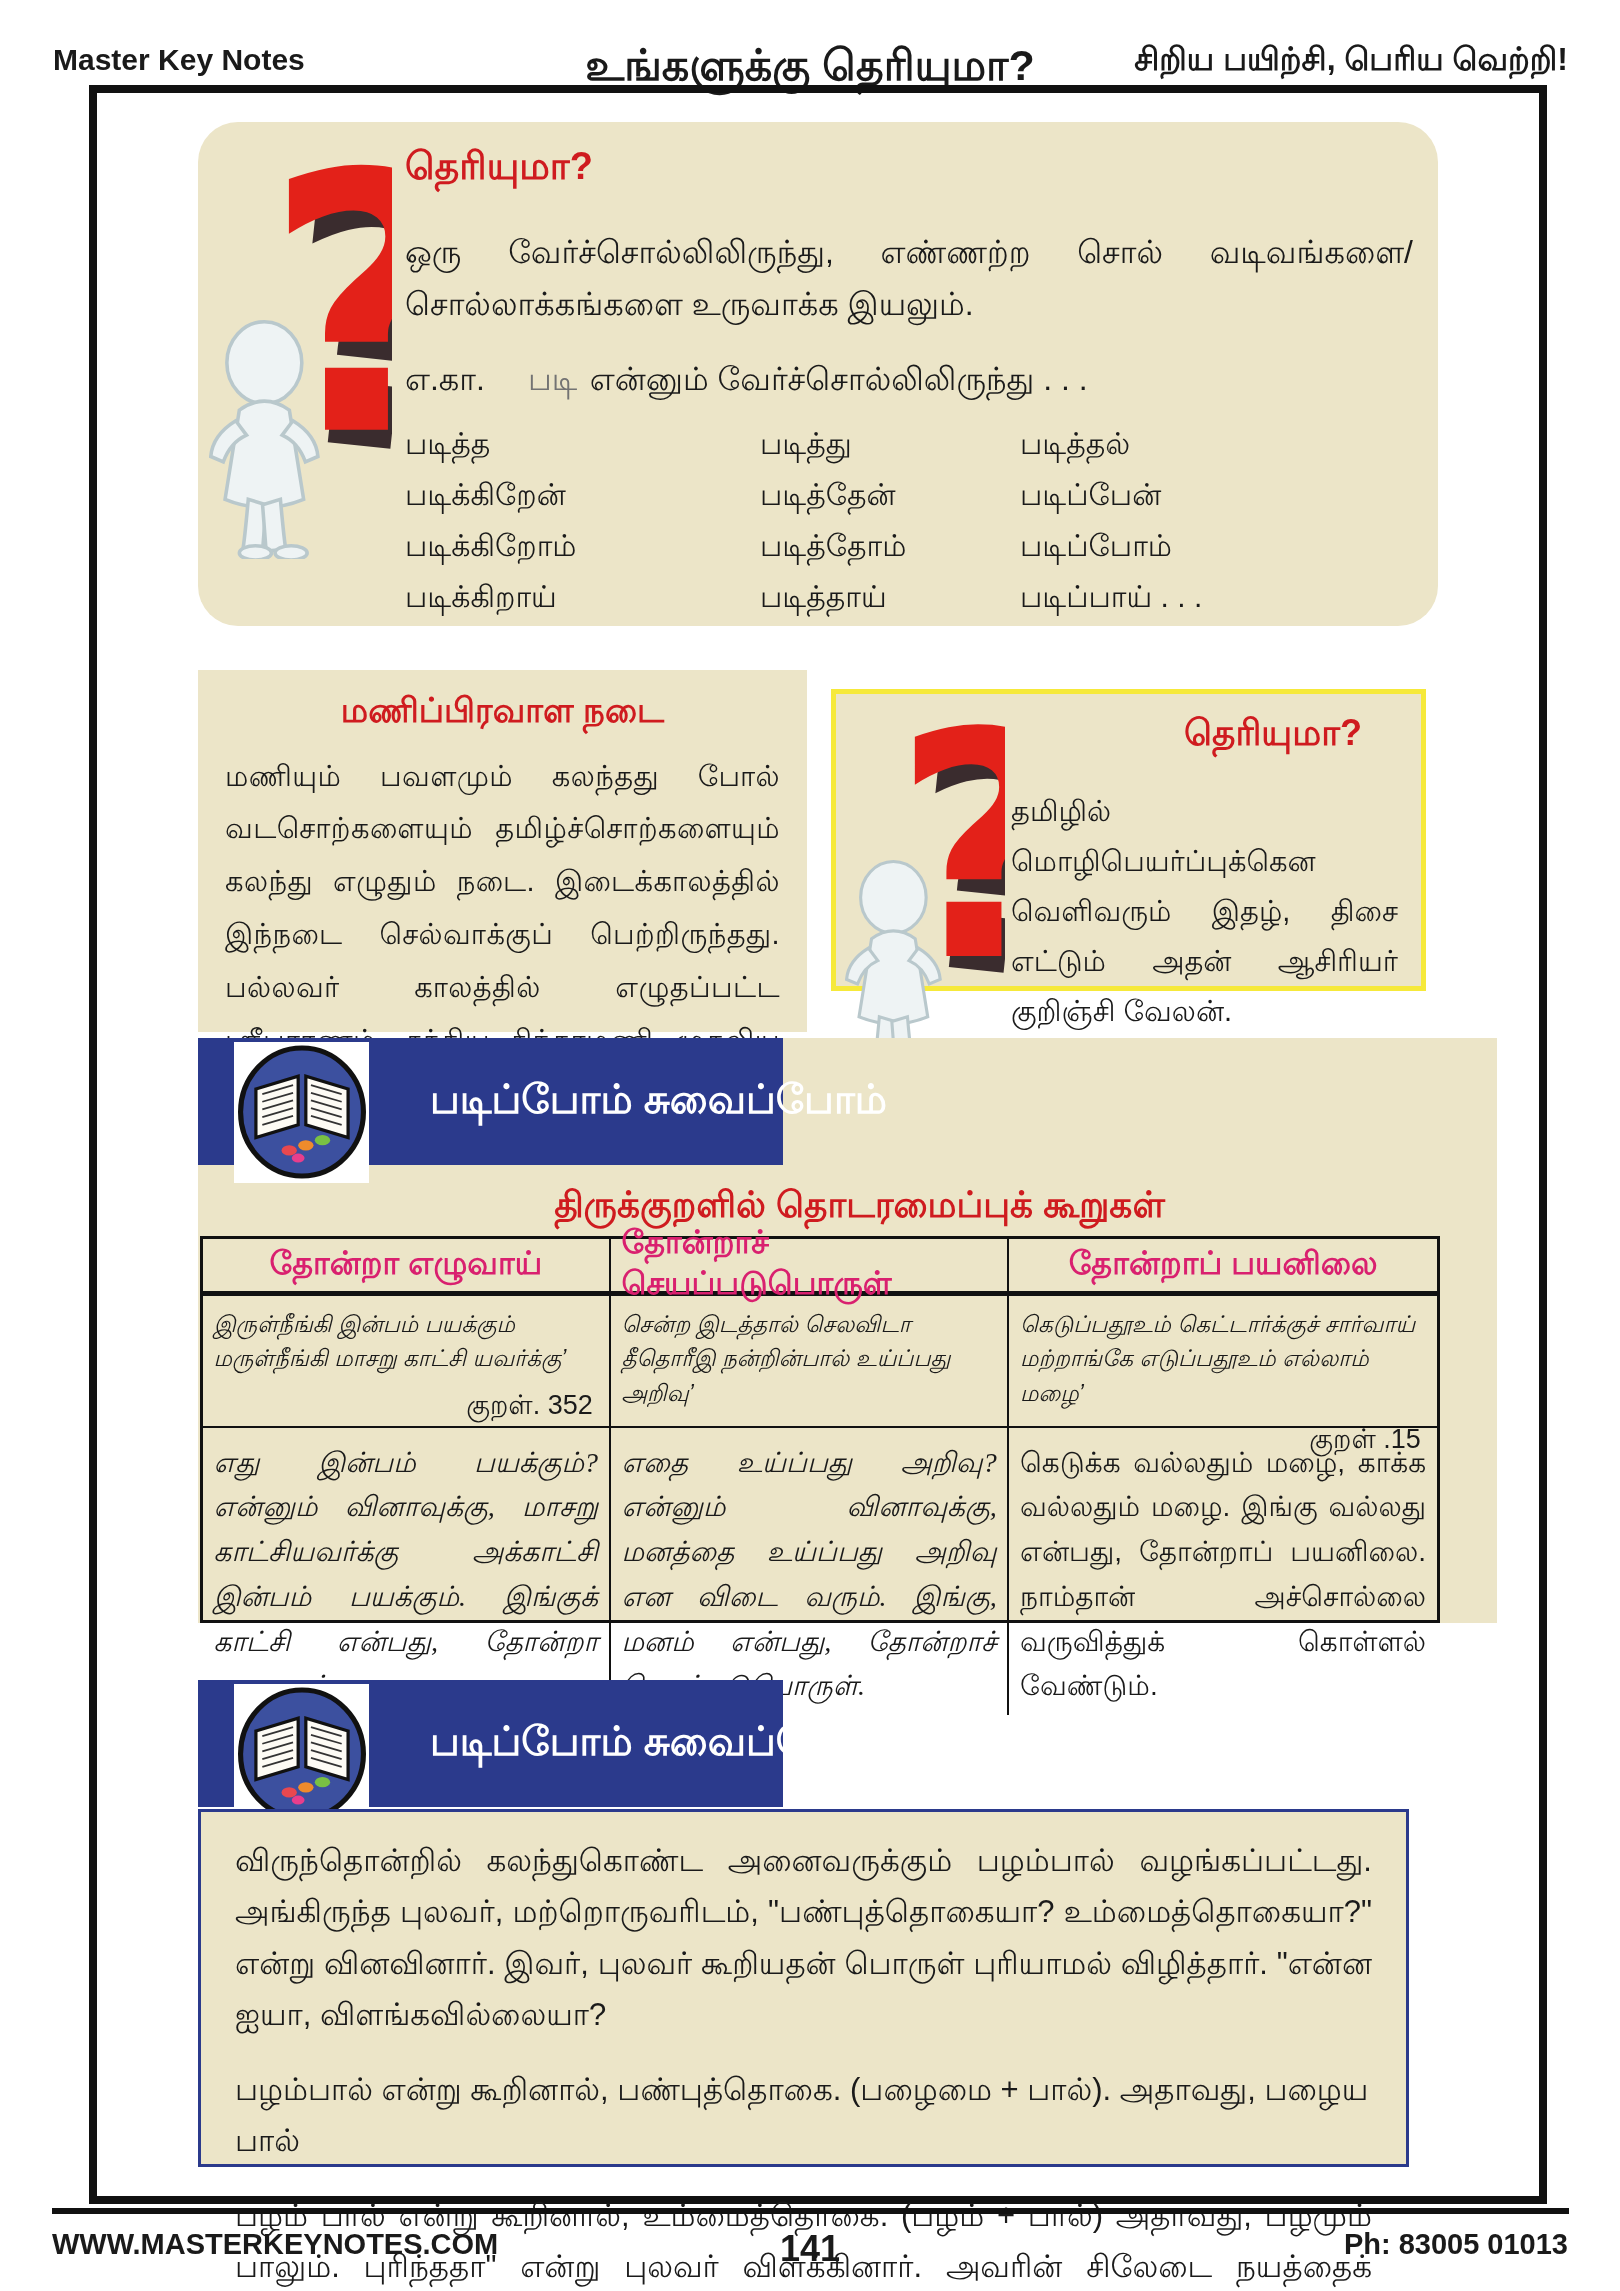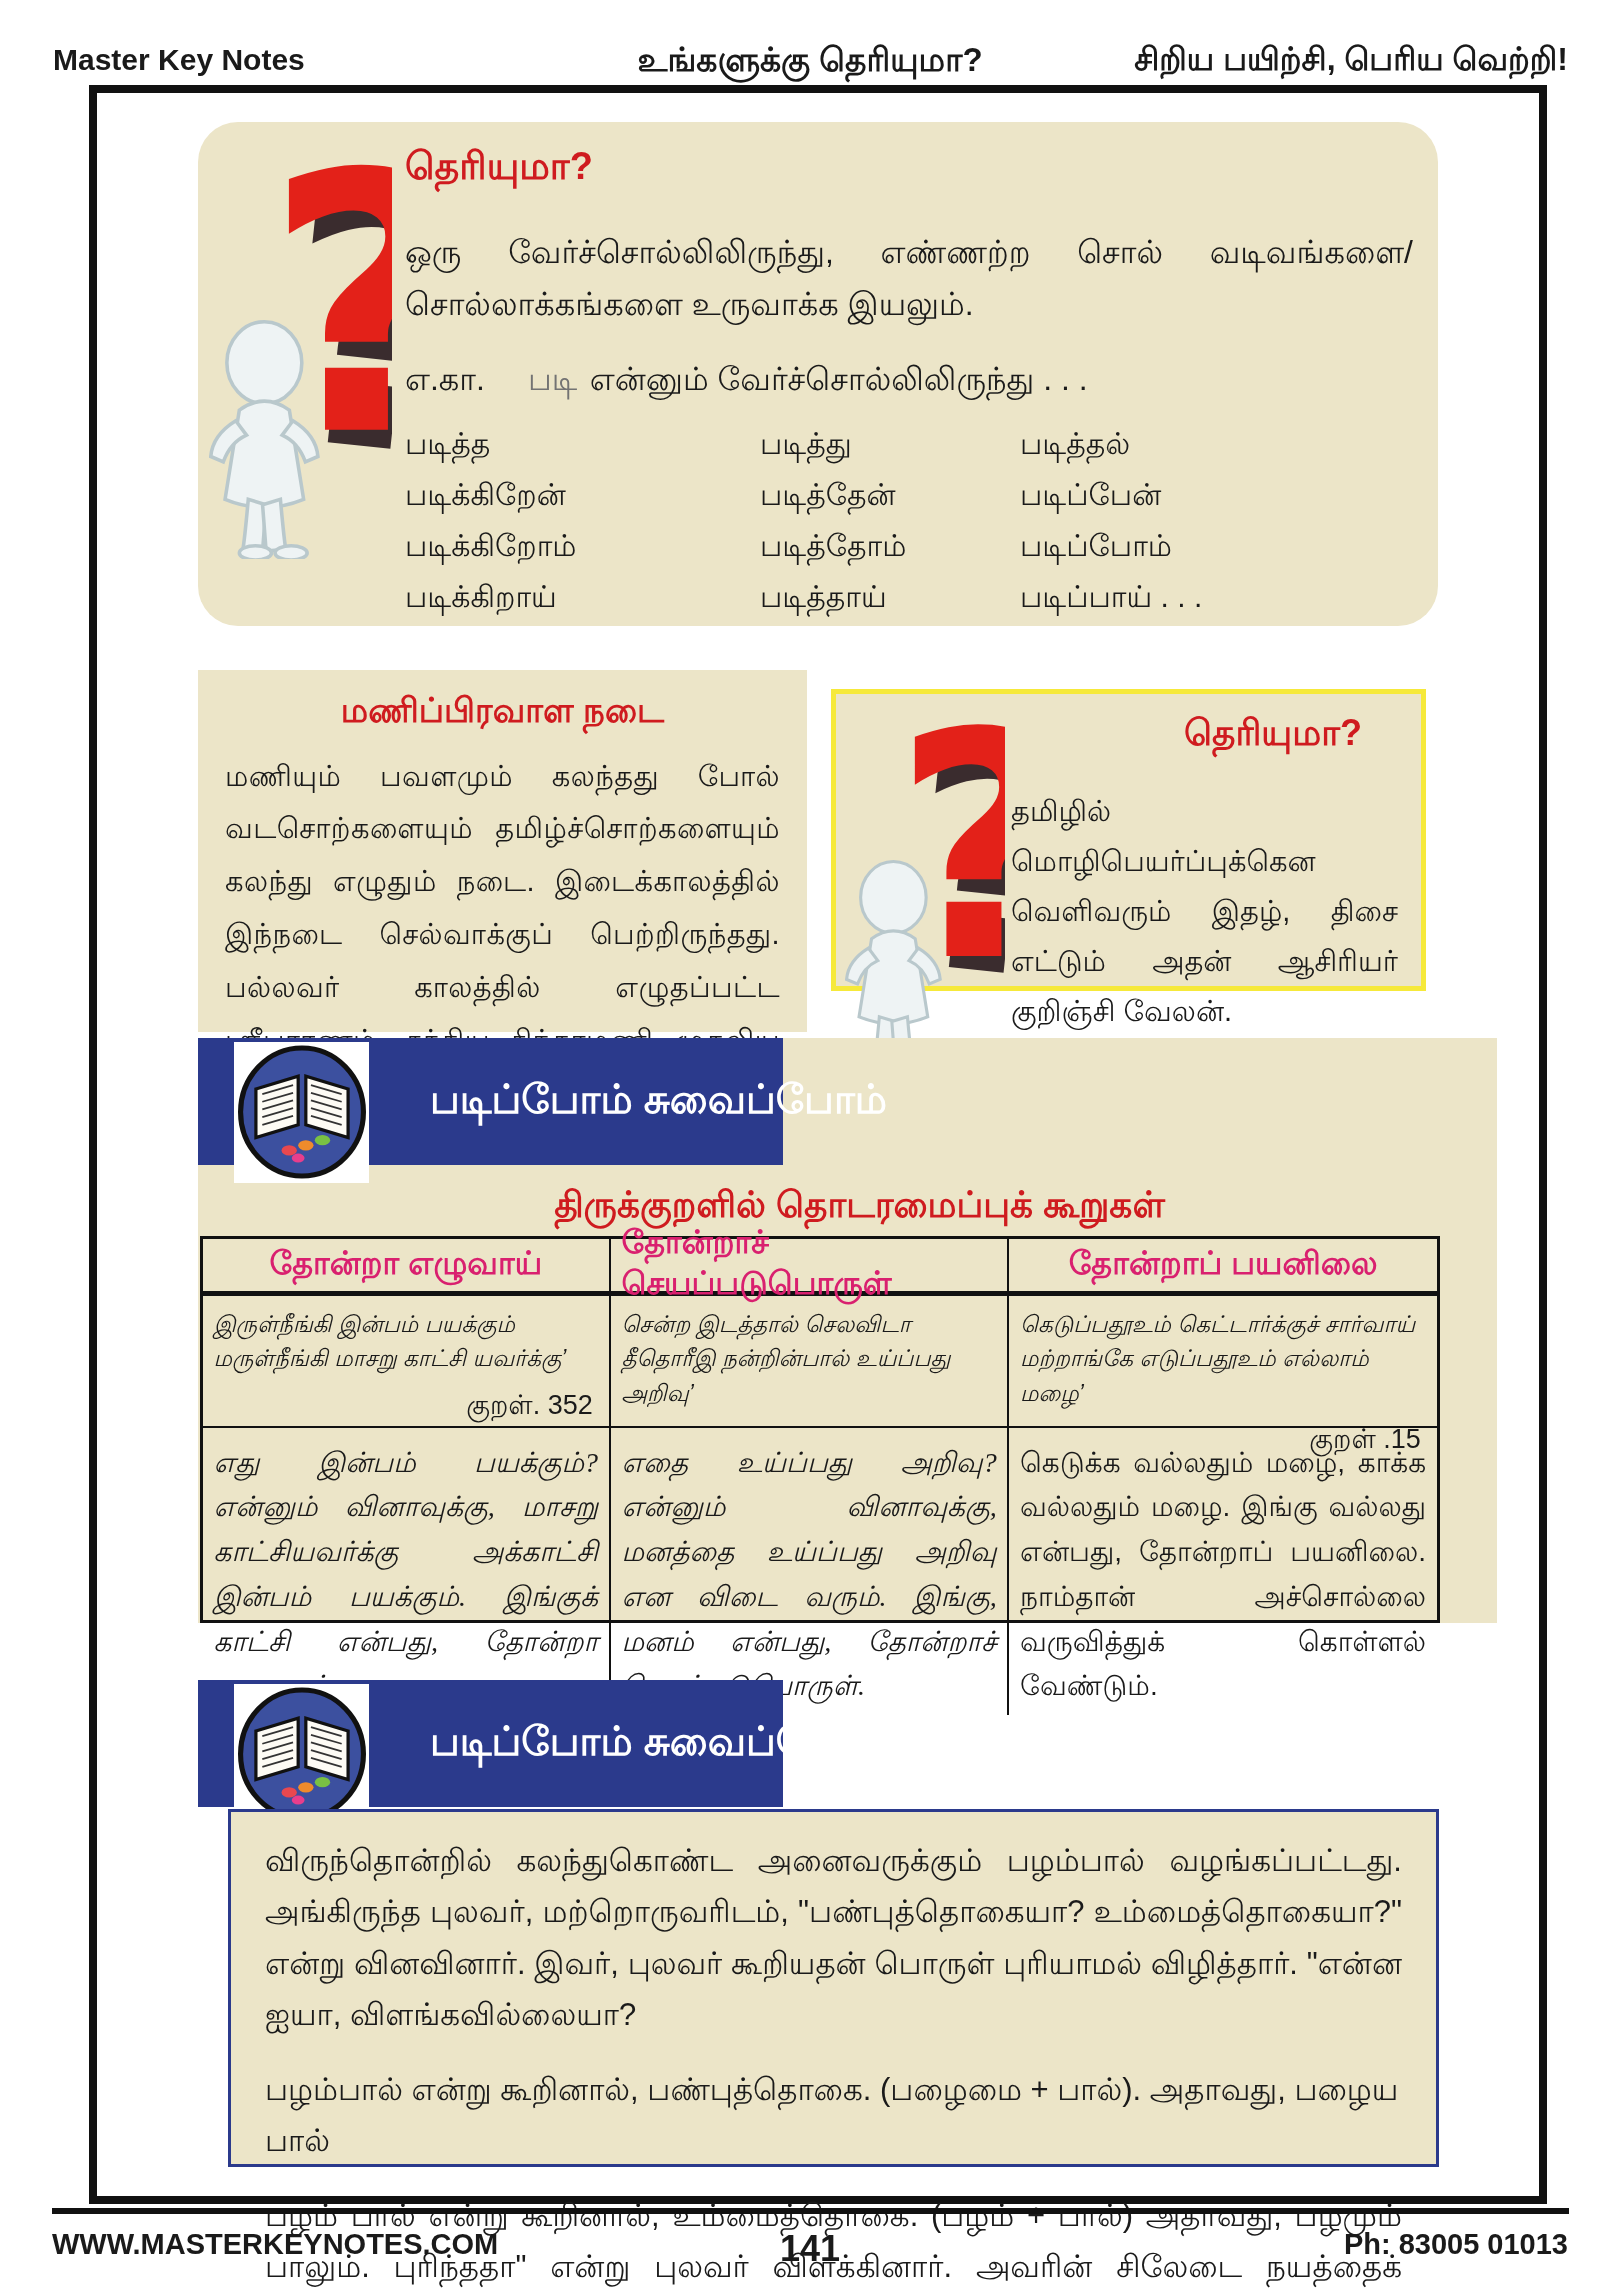--- a/index.html
+++ b/index.html
@@ -3,21 +3,21 @@
 <meta charset="utf-8">
 <style>
   html,body{margin:0;padding:0;background:#888;}
   .page{
     position:relative;width:1620px;height:2292px;background:#ffffff;
     font-family:"Liberation Sans","DejaVu Sans",sans-serif;color:#1a1a1a;
     overflow:hidden;margin:0 auto;
   }
   
   .hdr-left{position:absolute;left:53px;top:43px;font-size:30px;font-weight:bold;}
-  .hdr-center{position:absolute;left:0;right:0;top:41px;text-align:center;font-size:33px;font-weight:bold;}
+  .hdr-center{position:absolute;left:0;right:0;top:41px;text-align:center;font-size:43px;font-weight:bold;}
   .hdr-right{position:absolute;right:52px;top:41px;font-size:32px;font-weight:bold;}
   .outer-border{position:absolute;left:89px;top:85px;width:1442px;height:2103px;border:8px solid #111;}
   .footer-rule{position:absolute;left:52px;top:2208px;width:1517px;height:6.2px;background:#111;}
   .ftr-left{position:absolute;left:52px;top:2228px;font-size:29px;font-weight:bold;}
   .ftr-center{position:absolute;left:0;right:0;top:2228px;text-align:center;font-size:36px;font-weight:bold;}
   .ftr-right{position:absolute;right:52px;top:2228px;font-size:29px;font-weight:bold;}
 
   
   .beige{background:#ece5c8;}
   .red-title{color:#cf1b1f;font-weight:bold;}
@@ -61,21 +61,21 @@
   .ktable .cell.first{border-left:none;}
   .ktable .hcell{display:flex;align-items:center;justify-content:center;
     color:#d9206f;font-size:32px;font-weight:bold;border-bottom:5.3px solid #111;}
   .ktable .vcell{font-size:23px;line-height:1.5;font-style:italic;border-bottom:2.7px solid #111;padding-top:10.7px;}
   .ktable .vref{font-style:normal;text-align:right;font-size:27px;margin-top:9px;padding-right:5.3px;}
   .ktable .ecell{font-size:28px;line-height:1.6;text-align:justify;padding-top:12.5px;}
   .ktable .slant{font-style:italic;font-family:"Liberation Serif","DejaVu Serif",serif;}
 
   
   .story{position:absolute;left:198px;top:1809px;width:1211px;height:358px;box-sizing:border-box;
-    border:3.6px solid #2b3a8c;padding:23px 34px 0 34px;margin-left:30px;}
+    border:3.6px solid #2b3a8c;padding:23px 34px 0 34px;}
   .story p{margin:0 0 23px 0;font-size:31px;line-height:1.66;}
   .story p.just{text-align:justify;}
 
   .qmark-shadow{fill:#3a2c2e;}
   .qmark{fill:#e32119;}
 </style>
 </head>
 <body>
 
 <div class="page">

